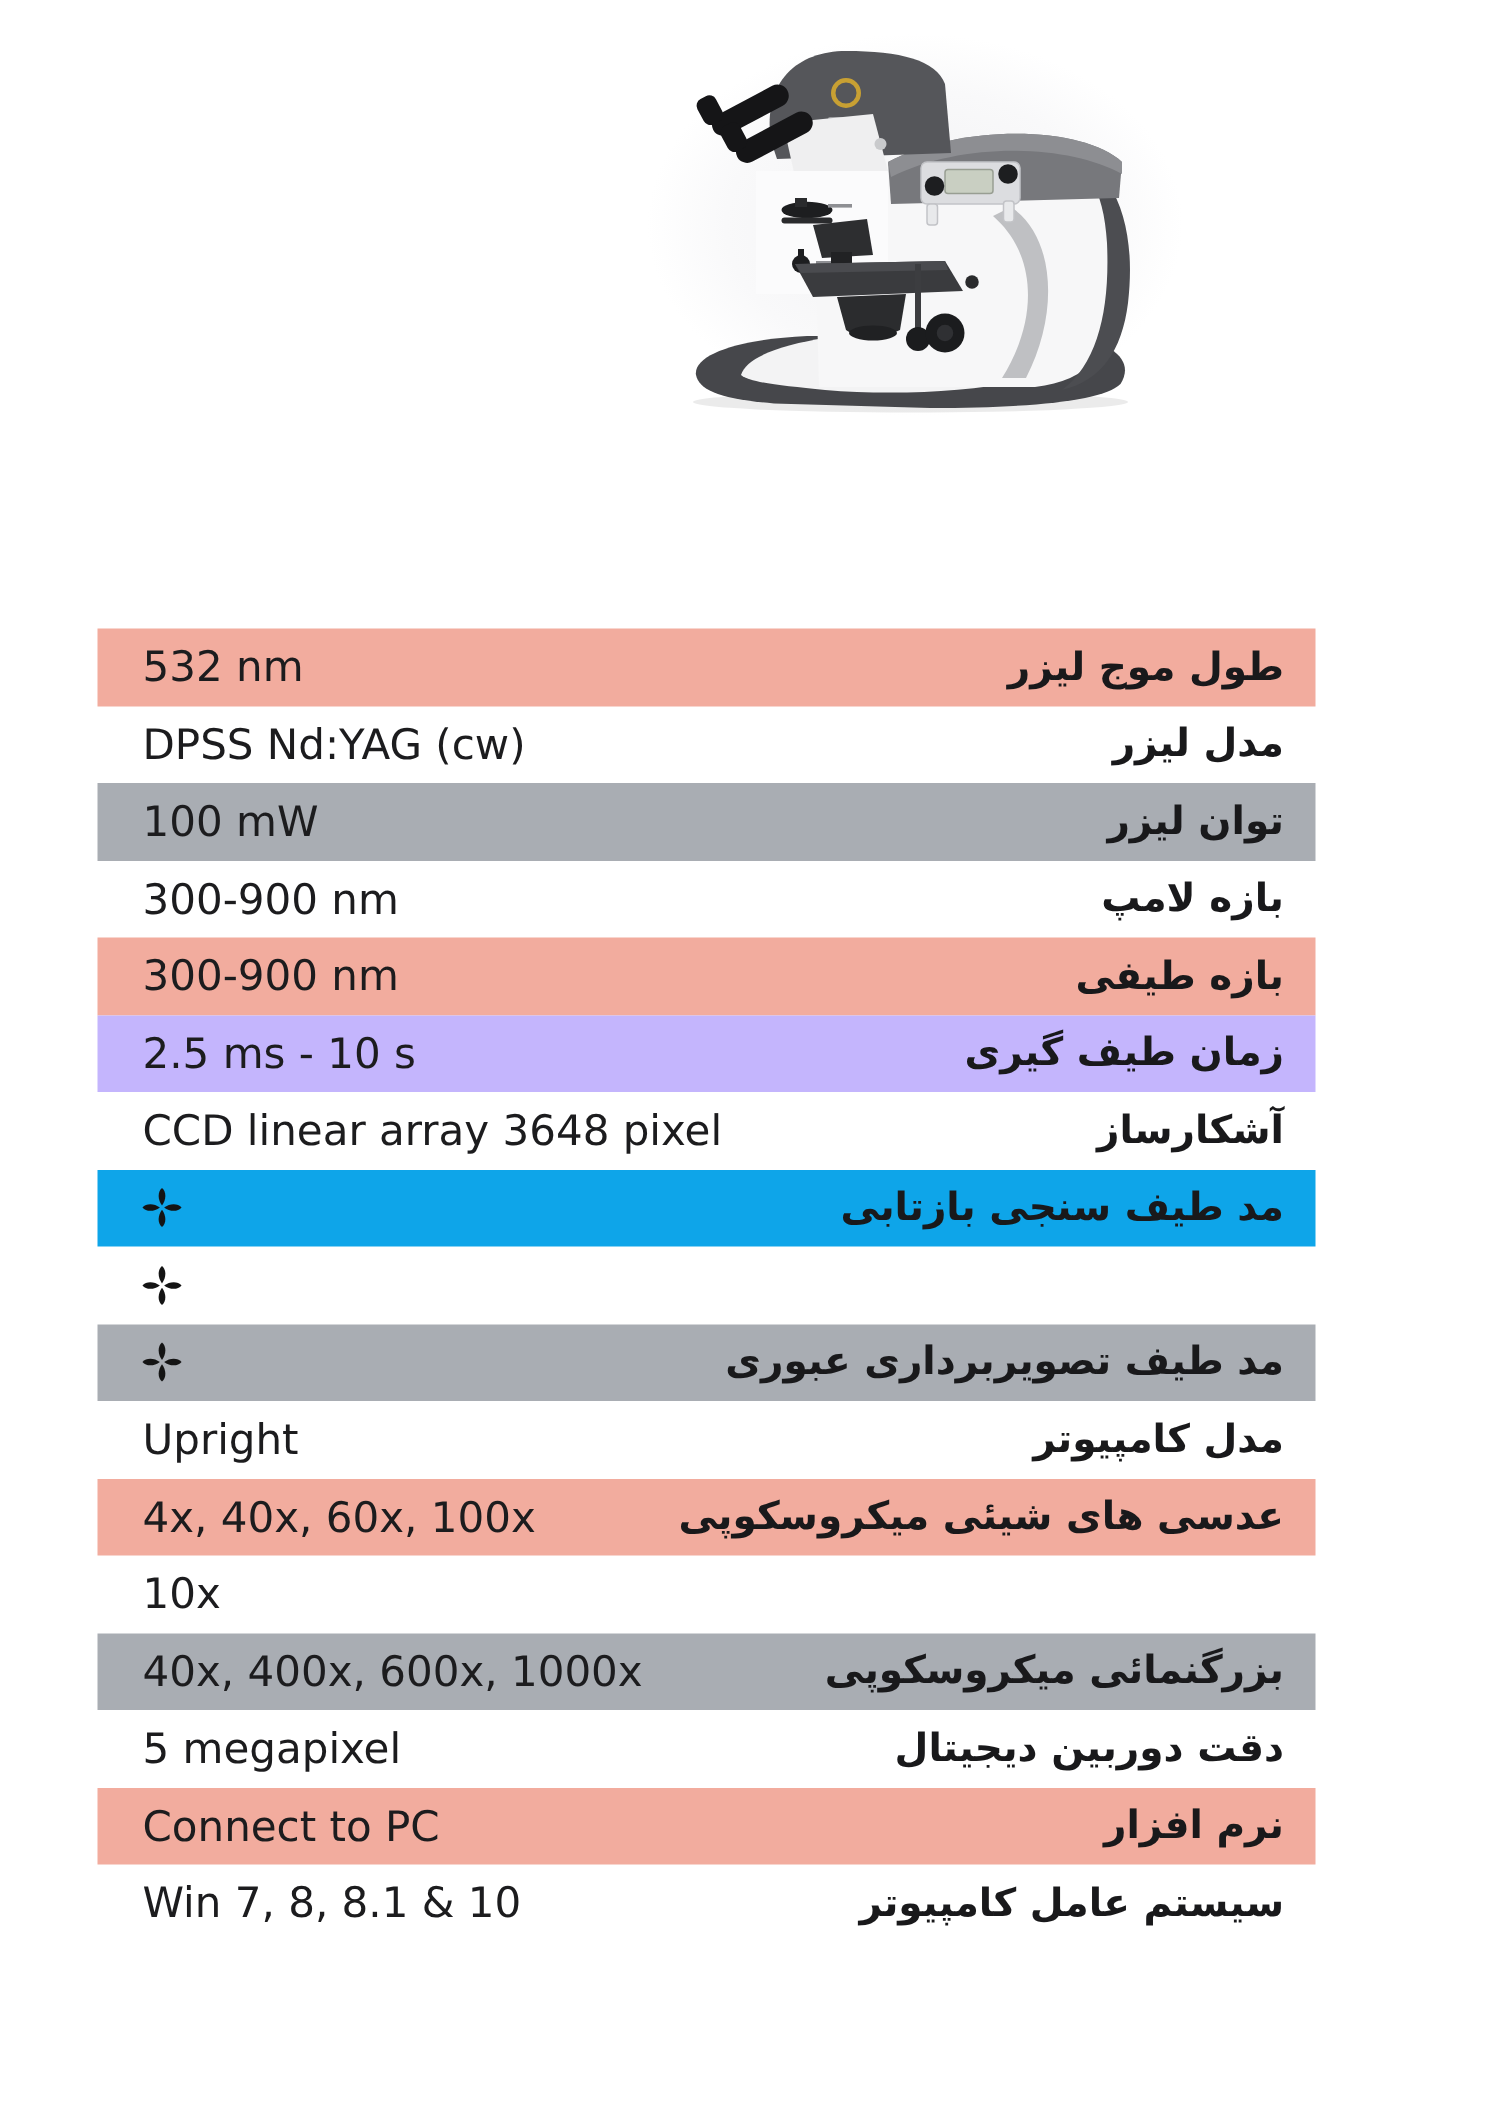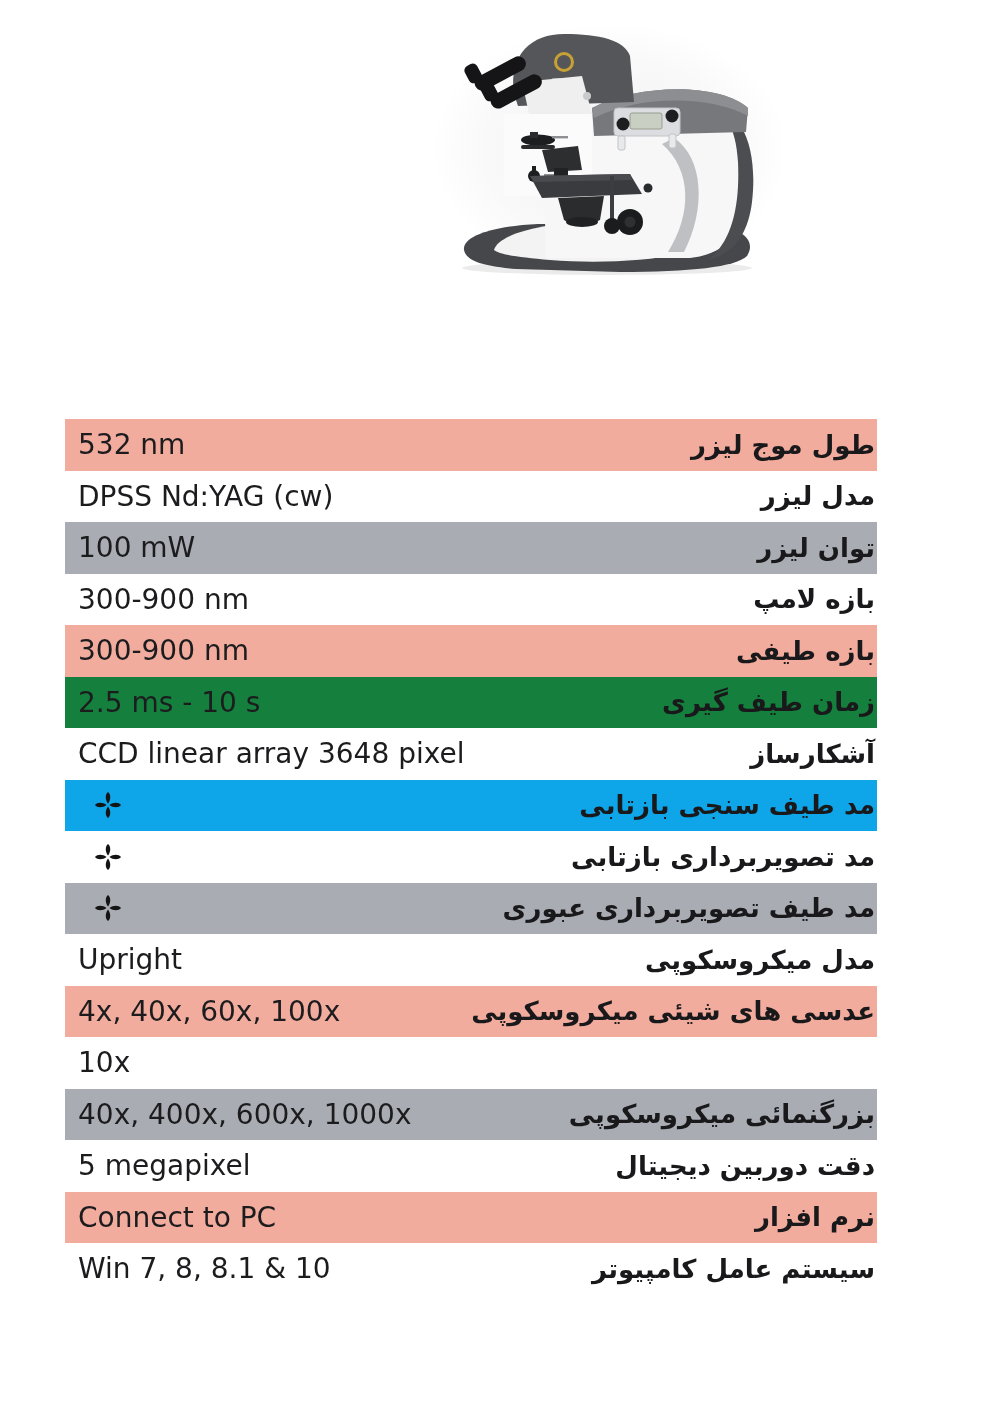--- a/index.html
+++ b/index.html
@@ -57,31 +57,31 @@
     width: 812px;
   }
   .row {
     height: 51.5px;
     display: flex;
     align-items: center;
     justify-content: space-between;
   }
   .value {
     direction: ltr;
-    padding-left: 13px;
+    padding-left: 30px;
     font-size: 28px;
     color: #1c1c1e;
     white-space: nowrap;
     display: flex;
     align-items: center;
   }
   .value.icon-cell { padding-left: 26px; }
   .label {
     direction: rtl;
-    padding-right: 2px;
+    padding-right: 21px;
     font-size: 26px;
     font-weight: bold;
     color: #19191b;
     white-space: nowrap;
   }
   .flower { width: 34px; height: 36px; display: block; }
 </style>
 </head>
 <body>
 
@@ -176,21 +176,21 @@
     <div class="value">300-900 nm</div>
     <div class="label">بازه لامپ</div>
   </div>
 
   <div class="row" style="background: rgb(242, 172, 158);">
     <div class="value">300-900 nm</div>
     <div class="label">بازه طیفی</div>
   </div>
 
 
-  <div class="row" style="background: #15803d;">
+  <div class="row" style="background: #c4b5fd;">
     <div class="value">2.5 ms - 10 s</div>
     <div class="label">زمان طیف گیری</div>
   </div>
 
   <div class="row" style="background: transparent;">
     <div class="value">CCD linear array 3648 pixel</div>
     <div class="label">آشکارساز</div>
   </div>
 
   <div class="row" style="background: #0ea5e9;">
@@ -211,40 +211,39 @@
     <div class="value icon-cell">
   <svg class="flower" viewBox="0 0 24 24" aria-hidden="true">
     <g fill="#141414">
       <path d="M12 11 C10 8.4 9.8 4.6 12 2.8 C14.2 4.6 14 8.4 12 11 Z"></path>
       <path d="M12 13 C14 15.6 14.2 19.4 12 21.2 C9.8 19.4 10 15.6 12 13 Z"></path>
       <path d="M11 12 C8.4 14 4.6 14.2 2.8 12 C4.6 9.8 8.4 10 11 12 Z"></path>
       <path d="M13 12 C15.6 10 19.4 9.8 21.2 12 C19.4 14.2 15.6 14 13 12 Z"></path>
     </g>
   </svg>
 </div>
-    <div class="label">مد  تصویربرداری بازتابی</div>
   </div>
 
   <div class="row" style="background: rgb(169, 173, 179);">
     <div class="value icon-cell">
   <svg class="flower" viewBox="0 0 24 24" aria-hidden="true">
     <g fill="#141414">
       <path d="M12 11 C10 8.4 9.8 4.6 12 2.8 C14.2 4.6 14 8.4 12 11 Z"></path>
       <path d="M12 13 C14 15.6 14.2 19.4 12 21.2 C9.8 19.4 10 15.6 12 13 Z"></path>
       <path d="M11 12 C8.4 14 4.6 14.2 2.8 12 C4.6 9.8 8.4 10 11 12 Z"></path>
       <path d="M13 12 C15.6 10 19.4 9.8 21.2 12 C19.4 14.2 15.6 14 13 12 Z"></path>
     </g>
   </svg>
 </div>
     <div class="label">مد  طیف تصویربرداری عبوری</div>
   </div>
 
   <div class="row" style="background: transparent;">
     <div class="value">Upright</div>
-    <div class="label">مدل میکروسکوپی</div>
+    <div class="label">مدل کامپیوتر</div>
   </div>
 
   <div class="row" style="background: rgb(242, 172, 158);">
     <div class="value">4x, 40x, 60x, 100x</div>
     <div class="label">عدسی های شیئی میکروسکوپی</div>
   </div>
 
   <div class="row" style="background: transparent;">
     <div class="value">10x</div>
   </div>

